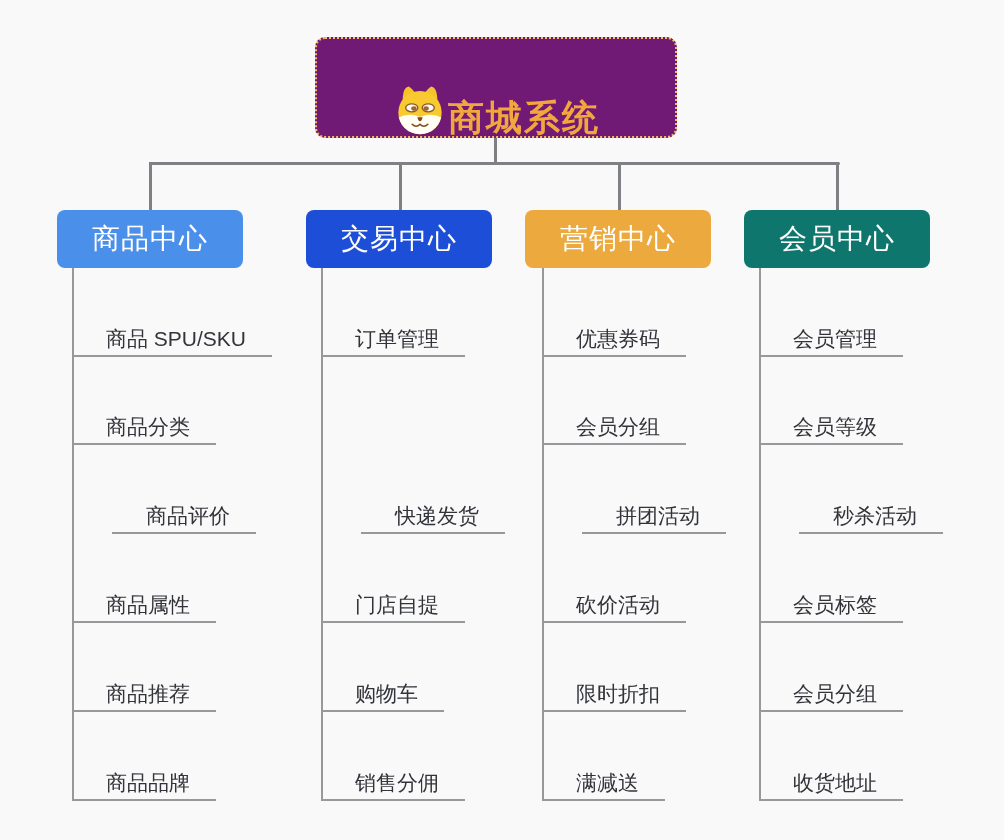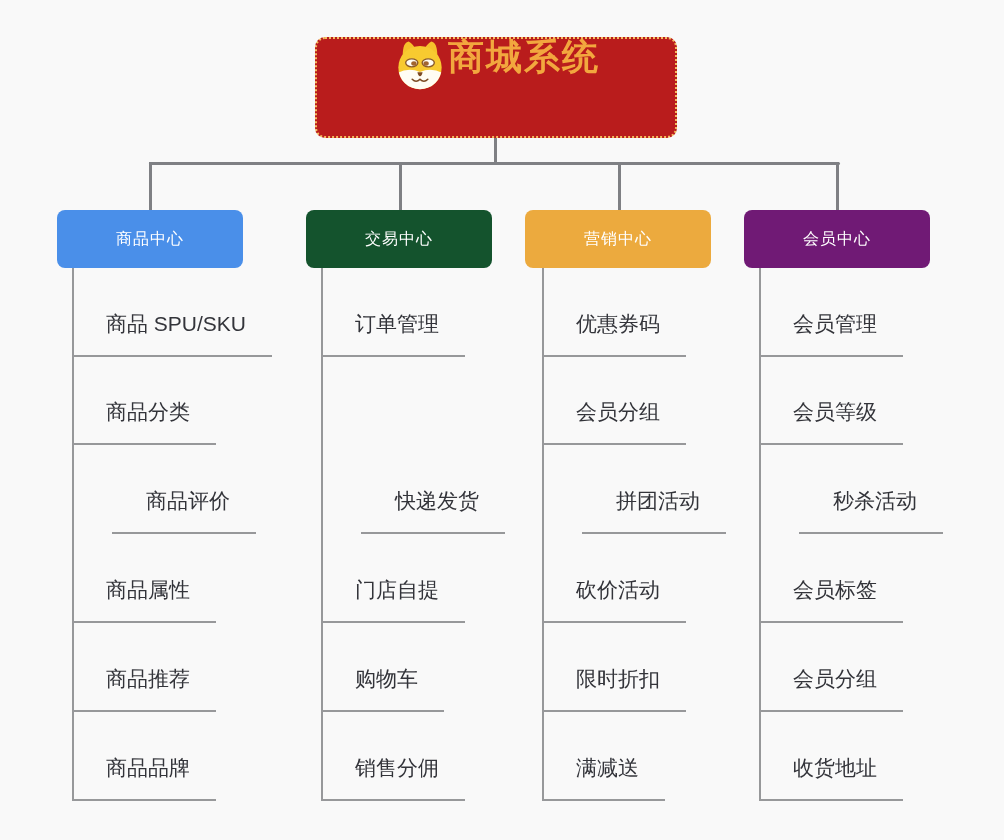--- a/index.html
+++ b/index.html
@@ -14,25 +14,25 @@
     width: 1004px;
     height: 840px;
     background: #f9f9f9;
   }
 
   
   .root-node {
     position: absolute;
     left: 315px; top: 37px;
     width: 362px; height: 101px;
-    background: #b91c1c;
+    background: #701a75;
     border: 2px dotted #f5bd5e;
     border-radius: 10px;
     display: flex;
-    align-items: flex-start;
+    align-items: flex-end;
     justify-content: center;
   }
   .root-title {
     font-size: 36px;
     font-weight: 600;
     color: #f2a73e;
     letter-spacing: 2px;
     line-height: 1;
   }
   .root-icon { width: 56px; height: 52px; flex: 0 0 auto; }
@@ -50,21 +50,21 @@
   
   .branch-header {
     position: absolute;
     top: 210px;
     width: 186px; height: 58px;
     border-radius: 8px;
     display: flex;
     align-items: center;
     justify-content: center;
     color: #ffffff;
-    font-size: 16px;
+    font-size: 28px;
     letter-spacing: 1px;
     cursor: default;
   }
   .branch-header-1 { left: 57px;  }
   .branch-header-2 { left: 306px; }
   .branch-header-3 { left: 525px; }
   .branch-header-4 { left: 744px; }
 
   
   .branch-column {
@@ -82,21 +82,21 @@
     left: 0; top: 0;
     width: 2px; height: 533px;
     background: #97989a;
   }
   .leaf-item {
     position: absolute;
     left: 0;
     height: 40px;
     display: flex;
     align-items: flex-end;
-    padding: 0 26px 20px 34px;
+    padding: 0 26px 5px 34px;
     width: max-content;
     border-bottom: 2px solid #97989a;
     font-size: 21px;
     color: #33343a;
     line-height: 1.1;
     white-space: nowrap;
     cursor: default;
   }
   .leaf-1 { top: 49px;  }
   .leaf-2 { top: 137px; }
@@ -146,27 +146,27 @@
 
         <path d="M23 46.5 Q27.5 51 32 46.5 Q36.5 51 41 46.5" fill="none" stroke="#7b4a22" stroke-width="1.8" stroke-linecap="round"></path>
       </svg>
     </span>
     <span class="root-title">商城系统</span>
   </div>
 
   <div class="branch-header branch-header-1" style="background: rgb(74, 143, 233);">
     <span>商品中心</span>
   </div>
-  <div class="branch-header branch-header-2" style="background: #14532d;">
+  <div class="branch-header branch-header-2" style="background: #1d4ed8;">
     <span>交易中心</span>
   </div>
   <div class="branch-header branch-header-3" style="background: rgb(236, 170, 62);">
     <span>营销中心</span>
   </div>
-  <div class="branch-header branch-header-4" style="background: #701a75;">
+  <div class="branch-header branch-header-4" style="background: #0f766e;">
     <span>会员中心</span>
   </div>
 
   <div class="branch-column branch-column-1">
     <div class="spine"></div>
     <div class="leaf-item leaf-1">商品 SPU/SKU</div>
     <div class="leaf-item leaf-2">商品分类</div>
     <div class="leaf-item leaf-3">商品评价</div>
     <div class="leaf-item leaf-4">商品属性</div>
     <div class="leaf-item leaf-5">商品推荐</div>

